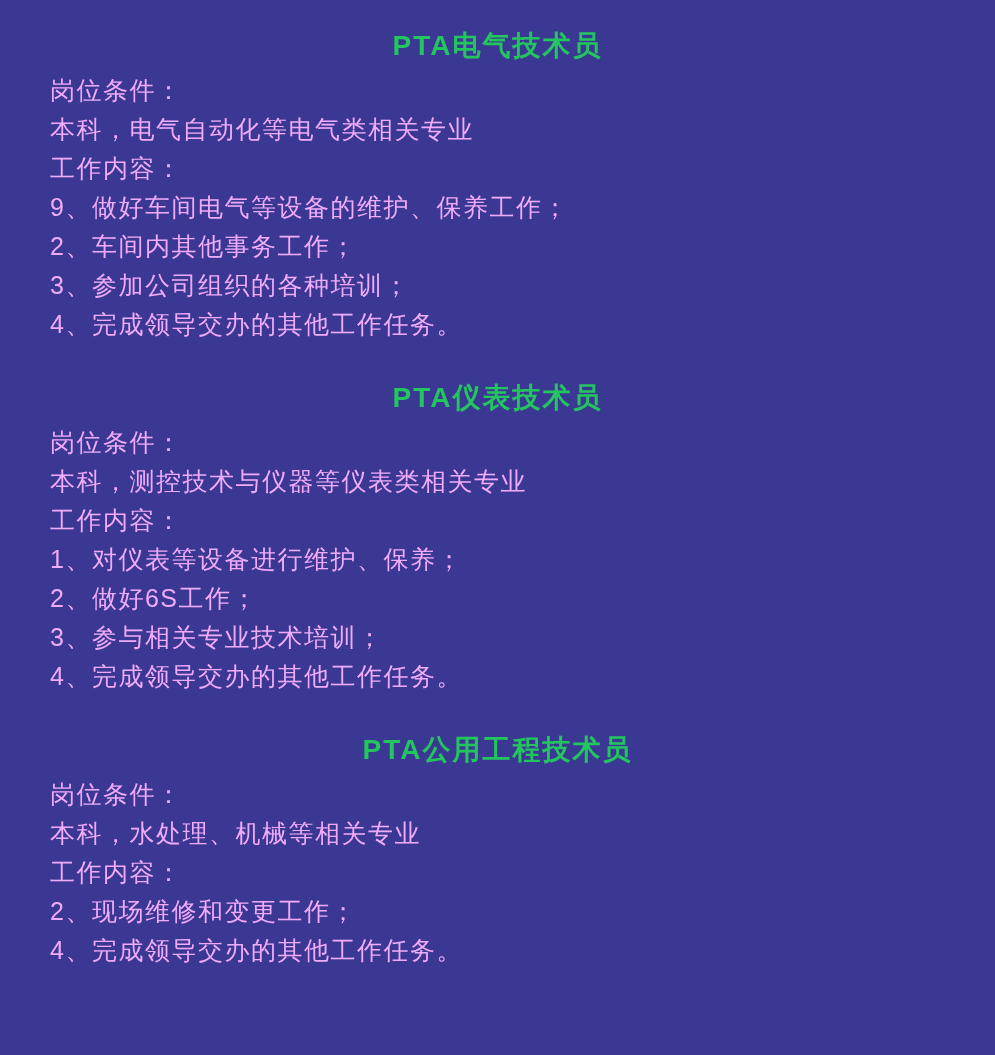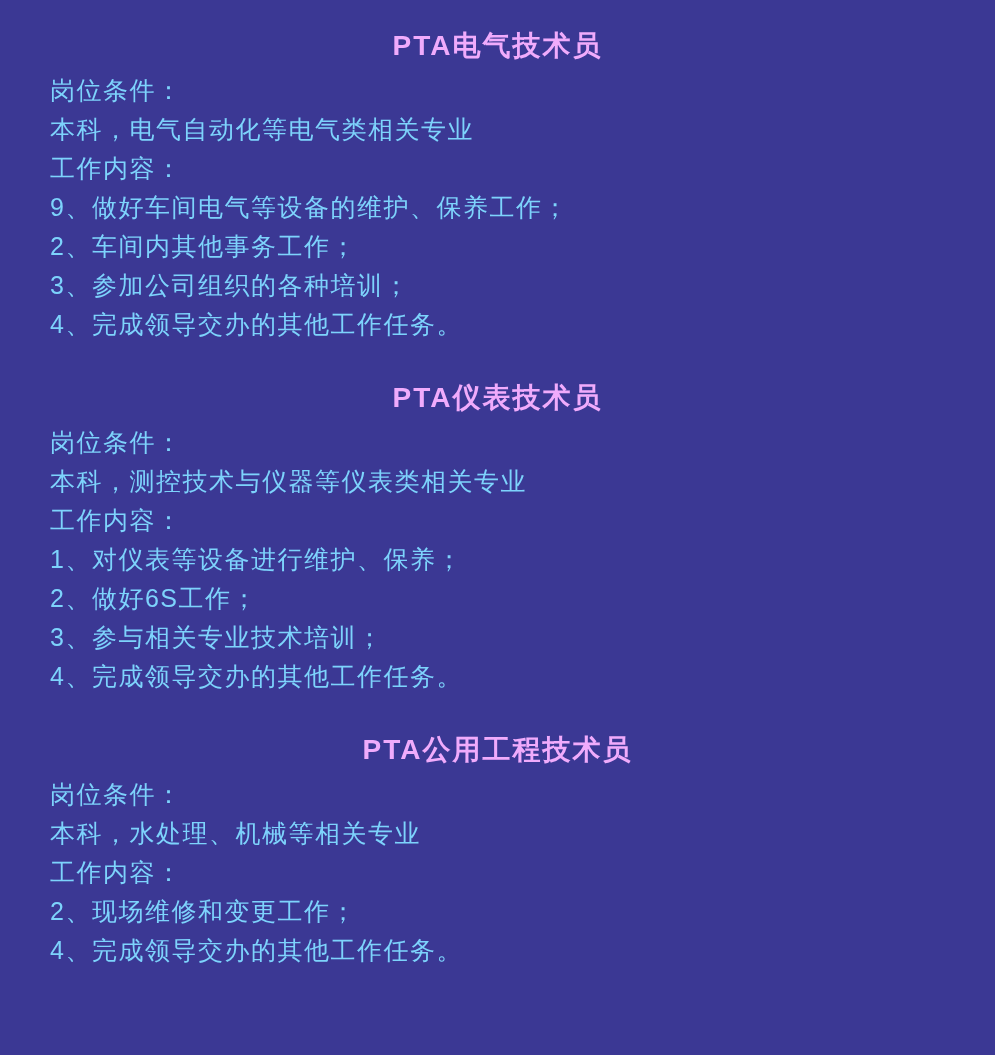--- a/index.html
+++ b/index.html
@@ -20,31 +20,31 @@
   .section {
     margin-bottom: 34px;
   }
   .section-title {
     margin: 0 0 6px 0;
     text-align: center;
     font-size: 28px;
     font-weight: bold;
     line-height: 39px;
     letter-spacing: 2px;
-    color: #f0abfc;
+    color: #22c55e;
   }
   .section-line {
     margin: 0;
     padding-left: 50px;
     padding-right: 40px;
     font-size: 25px;
     font-weight: 500;
     line-height: 39px;
     letter-spacing: 1.5px;
-    color: #7dd3fc;
+    color: #f0abfc;
   }
 </style>
 </head>
 <body>
 
 <div class="page">
 
   <div class="section">
     <h2 class="section-title">PTA电气技术员</h2>
     <p class="section-line">岗位条件：</p>

